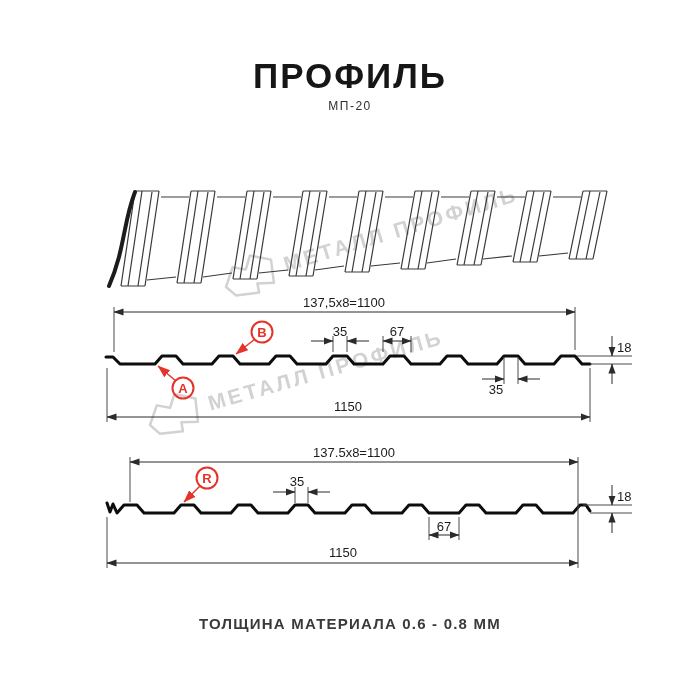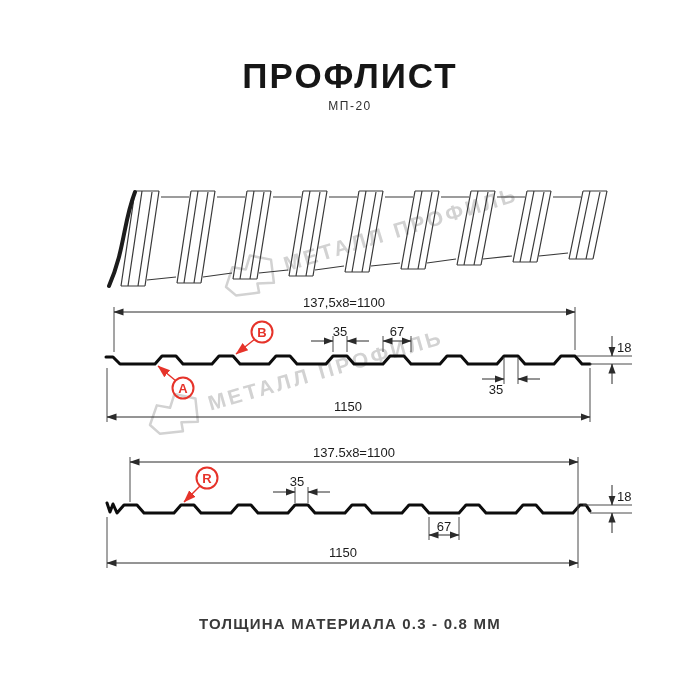--- a/index.html
+++ b/index.html
@@ -34,21 +34,21 @@
     </svg>
     <span class="wm-text">МЕТАЛЛ ПРОФИЛЬ</span>
   </div>
   <div class="wm wm2">
     <svg width="56" height="44" viewBox="0 0 56 44">
       <path d="M3,26 L15,9 L27,15 L35,3 L54,13 L50,36 L34,32 L33,41 L10,37 Z" fill="none" stroke="#d2d2d2" stroke-width="2.5" stroke-linejoin="round"></path>
     </svg>
     <span class="wm-text">МЕТАЛЛ ПРОФИЛЬ</span>
   </div>
 
-  <div class="title">ПРОФЛИСТ</div>
+  <div class="title">ПРОФИЛЬ</div>
   <div class="subtitle">МП-20</div>
 
   <svg class="diagram" width="700" height="700" viewBox="0 0 700 700">
     <defs>
       <marker id="arr" viewBox="0 0 10 10" refX="9.5" refY="5" markerWidth="10" markerHeight="10" orient="auto-start-reverse">
           <path d="M0,1.4 L10,5 L0,8.6 Z" fill="#2b2b2b"></path>
         </marker>
       <marker id="arrR" viewBox="0 0 10 10" refX="9.5" refY="5" markerWidth="9" markerHeight="9" orient="auto-start-reverse">
           <path d="M0,1.4 L10,5 L0,8.6 Z" fill="#e6332a"></path>
         </marker>
@@ -145,14 +145,14 @@
       <text class="dim-text" x="444" y="531" text-anchor="middle">67</text>
       <text class="dim-text" x="617" y="501">18</text>
       <g>
         <line x1="200" y1="486" x2="184" y2="502" stroke="#e6332a" stroke-width="1.4" marker-end="url(#arrR)"></line>
         <circle cx="207" cy="478" r="10.5" fill="none" stroke="#e6332a" stroke-width="2"></circle>
         <text class="red-letter" x="207" y="483" text-anchor="middle">R</text>
       </g>
     </g>
   </svg>
 
-  <div class="footer-note">ТОЛЩИНА МАТЕРИАЛА 0.3 - 0.8 ММ</div>
+  <div class="footer-note">ТОЛЩИНА МАТЕРИАЛА 0.6 - 0.8 ММ</div>
 </div>
 
 </body></html>

